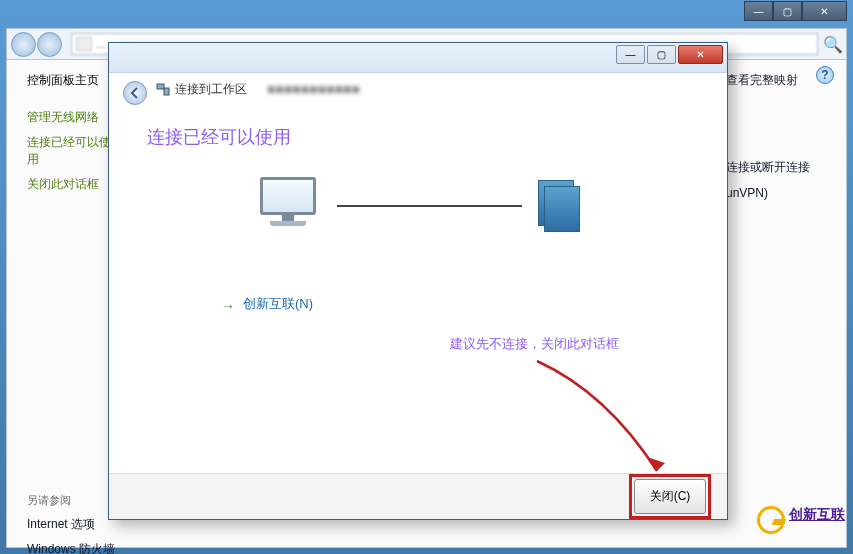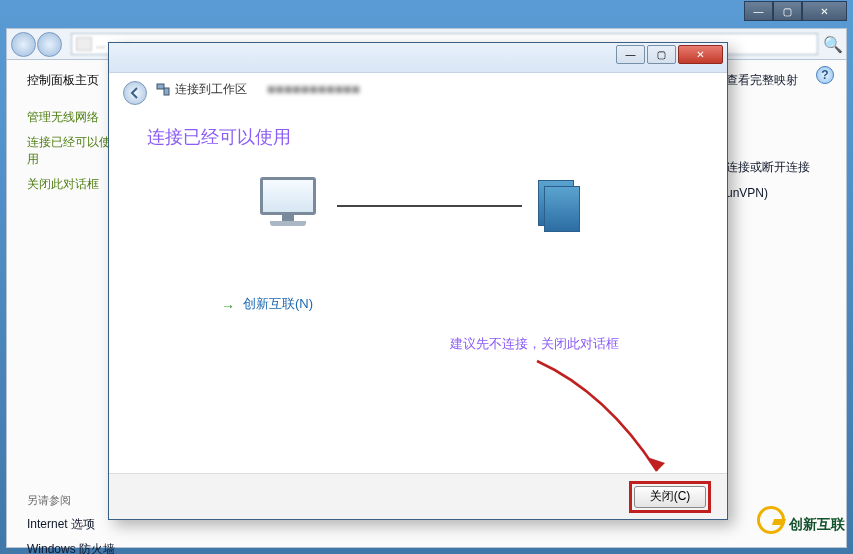--- a/index.html
+++ b/index.html
@@ -56,24 +56,24 @@
 .server .box.b2 { left: 6px; top: 6px; }
 
 .connect-now { display: flex; align-items: center; font-size: 13px; color: #1a66b0; margin-left: 74px; cursor: pointer; }
 .connect-now .arrow { color: #2a9b2a; font-size: 14px; margin-right: 8px; }
 
 .annotation { position: absolute; left: 450px; top: 335px; color: #8b5cf6; font-size: 13px; }
 .red-arrow-svg { position: absolute; left: 497px; top: 353px; width: 180px; height: 140px; pointer-events: none; }
 
 .wizard-footer { position: absolute; bottom: 0; left: 0; right: 0; height: 46px; border-top: 1px solid #dcdcdc; display: flex; align-items: center; justify-content: flex-end; padding: 0 16px; background:#f3f3f3; }
 .close-btn-box { border: 3px solid #c02020; padding: 2px; }
-.close-btn { width: 72px; height: 22px; border: 1px solid #8a8a8a; background: linear-gradient(#fefefe,#e4e4e4); font-size: 12px; cursor: pointer; display: flex; align-items: center; justify-content: center; border-radius: 3px; }
+.close-btn { width: 72px; height: 35px; border: 1px solid #8a8a8a; background: linear-gradient(#fefefe,#e4e4e4); font-size: 12px; cursor: pointer; display: flex; align-items: center; justify-content: center; border-radius: 3px; }
 
 
-.watermark { position: absolute; right: 8px; bottom: 20px; display: flex; align-items: flex-end; font-size: 14px; font-weight: bold; color: #14532d; }
+.watermark { position: absolute; right: 8px; bottom: 20px; display: flex; align-items: flex-start; font-size: 14px; font-weight: bold; color: #4c1d95; text-decoration: underline; }
 .watermark .logo { width: 28px; height: 28px; border-radius: 50%; border: 3px solid #f0b000; margin-right: 4px; position: relative; }
 .watermark .logo::after { content:""; position:absolute; right:-3px; top:10px; width:12px; height:6px; background:#f0b000; transform:skewX(-20deg); }
 </style>
 </head>
 <body>
 
 <div class="parent-tb">
   <div class="btn">—</div>
   <div class="btn">▢</div>
   <div class="btn close">✕</div>

